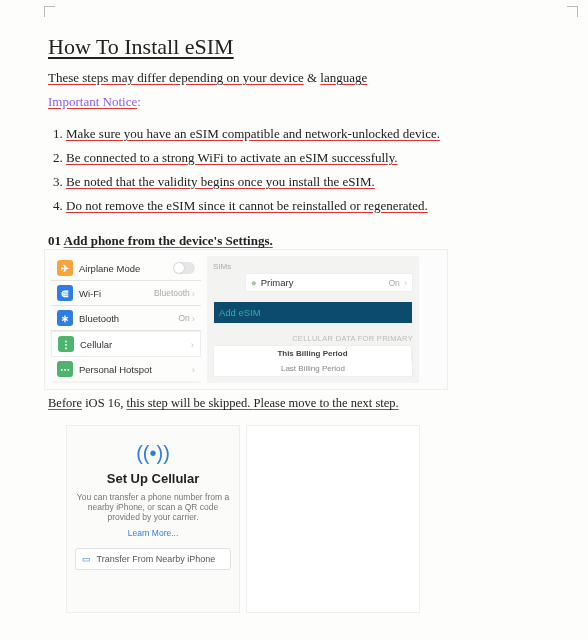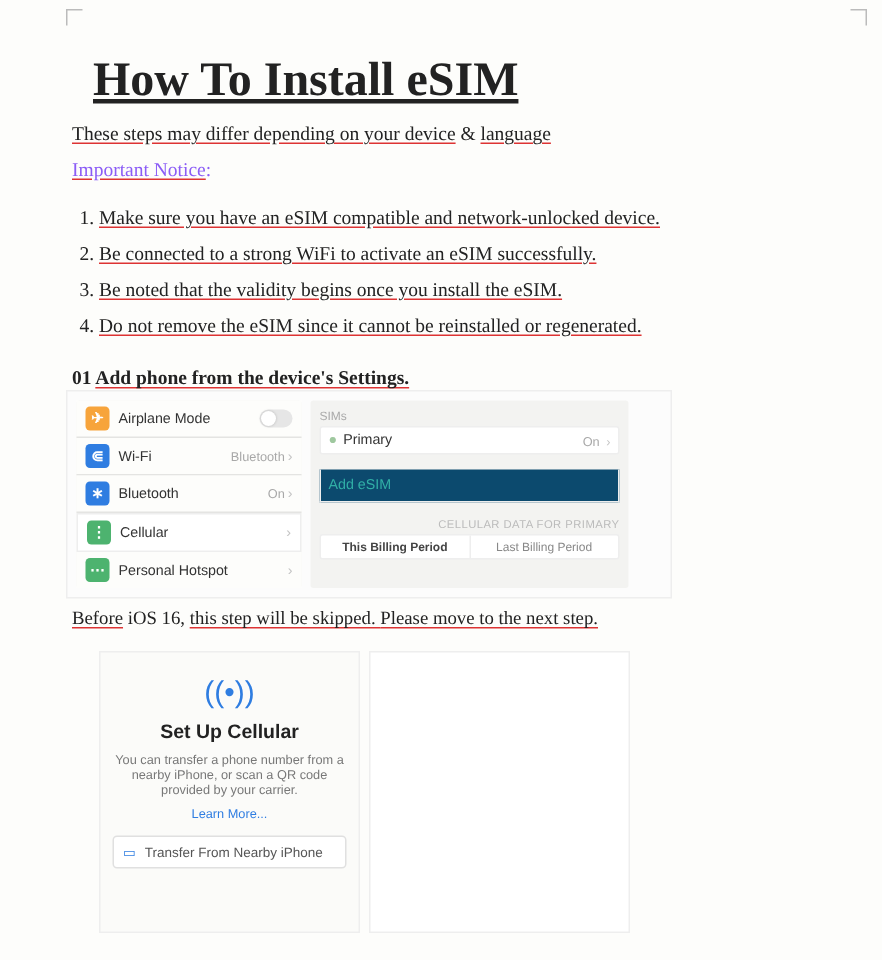--- a/index.html
+++ b/index.html
@@ -11,21 +11,21 @@
     color: #222;
   }
   .page { padding: 26px 40px 10px 48px; }
   .crop-left, .crop-right {
     position: absolute; top: 6px; width: 10px; height: 10px;
     border-top: 1px solid #bbb;
   }
   .crop-left { left: 44px; border-left: 1px solid #bbb; }
   .crop-right{ right: 10px; border-right: 1px solid #bbb; }
   h1 {
-    font-size: 32px; margin: 8px 0 10px 14px; font-weight: bold;
+    font-size: 22px; margin: 8px 0 10px 0; font-weight: normal;
     text-decoration: underline; text-underline-offset: 3px;
   }
   .ul { text-decoration: underline; text-decoration-color: #d33; text-underline-offset: 2px; }
   .intro { font-size: 13px; margin: 2px 0 8px 0; }
   .important { font-size: 13px; color: #8b5cf6; margin-bottom: 6px; }
   ol.notes { margin: 15px 0 14px 18px; padding: 0; font-size: 13px; }
   ol.notes li { margin: 5px 0; line-height: 1.45; }
   .step-head { font-size: 13px; margin-top: 18px; }
   .step-head b { font-weight: bold; }
   .step-sub { font-size: 12.5px; margin: 6px 0 14px 0; }
@@ -35,25 +35,25 @@
   .panel.right{ width: 200px; padding: 4px 6px 6px 6px; }
   .row { display:flex; align-items:center; padding:4px 6px; border-bottom:1px solid #e4e4e2; background:#fdfdfb;}
   .row:last-child { border-bottom:none;}
   .ico { width:16px; height:16px; border-radius:3px; margin-right:6px; display:flex;align-items:center;justify-content:center;color:#fff;font-size:10px;font-weight:bold;}
   .toggle { width:22px;height:12px;border-radius:7px;background:#e6e6e6;position:relative;margin-left:auto;}
   .toggle::after{content:"";position:absolute;left:1px;top:1px;width:10px;height:10px;border-radius:50%;background:#fff;box-shadow:0 0 2px rgba(0,0,0,.2);}
   .greytxt{color:#a8a8a8;margin-left:auto;font-size:8.5px;}
   .chev{color:#c4c4c4;margin-left:2px;}
   .cell-hl{background:#fff;border:1px solid #eee;}
   .top-lbl{color:#aaa;font-size:8px;padding:2px 0;}
-  .primrow{display:flex;align-items:center;background:#fff;padding:3px 5px;border:1px solid #eee;border-radius:2px;}
+  .primrow{display:flex;align-items:center;background:#fff;padding:3px 5px;border:1px solid #eee;border-radius:2px;margin-left:32px;}
   .dot{color:#9fc89f;margin-right:4px;}
   .addesim{margin-top:10px;padding:5px 5px;color:#31afa6;border:1px solid #eee;border-top:none;background:#0c4a6e;}
   .cdfp{color:#bbb;font-size:7.5px;margin:10px 0 2px 0;letter-spacing:.3px;text-align:right;}
-  .pillbar{display:flex;background:#fff;border:1px solid #eee;border-radius:2px;}
+  .pillbar{display:flex;background:#fff;border:1px solid #eee;border-radius:2px;flex-direction:column;}
   .pill{flex:1;text-align:center;padding:3px;font-size:8px;color:#888;}
   .pill.active{color:#444;font-weight:600;}
   .pill:first-child{border-right:1px solid #eee;}
   .step2-wrap{display:flex;gap:6px;margin-left:18px;}
   .phone{width:160px;height:170px;border:1px solid #eee;background:#fbfbf9;font-family:-apple-system,Helvetica,Arial,sans-serif;text-align:center;padding:8px 6px;font-size:8.5px;color:#777;}
   .phone.blank{background:#fff;}
   .wifi-ico{color:#2f7de1;font-size:20px;margin:8px 0 2px;}
   .setuptitle{font-size:13px;color:#222;font-weight:600;margin:6px 0;}
   .learn{color:#2f7de1;font-size:8.5px;margin:6px 0 10px;}
   .opt{display:flex;align-items:center;gap:6px;background:#fff;border:1px solid #e0e0e0;border-radius:3px;padding:5px 6px;margin:5px 2px;text-align:left;font-size:9px;color:#555;}

